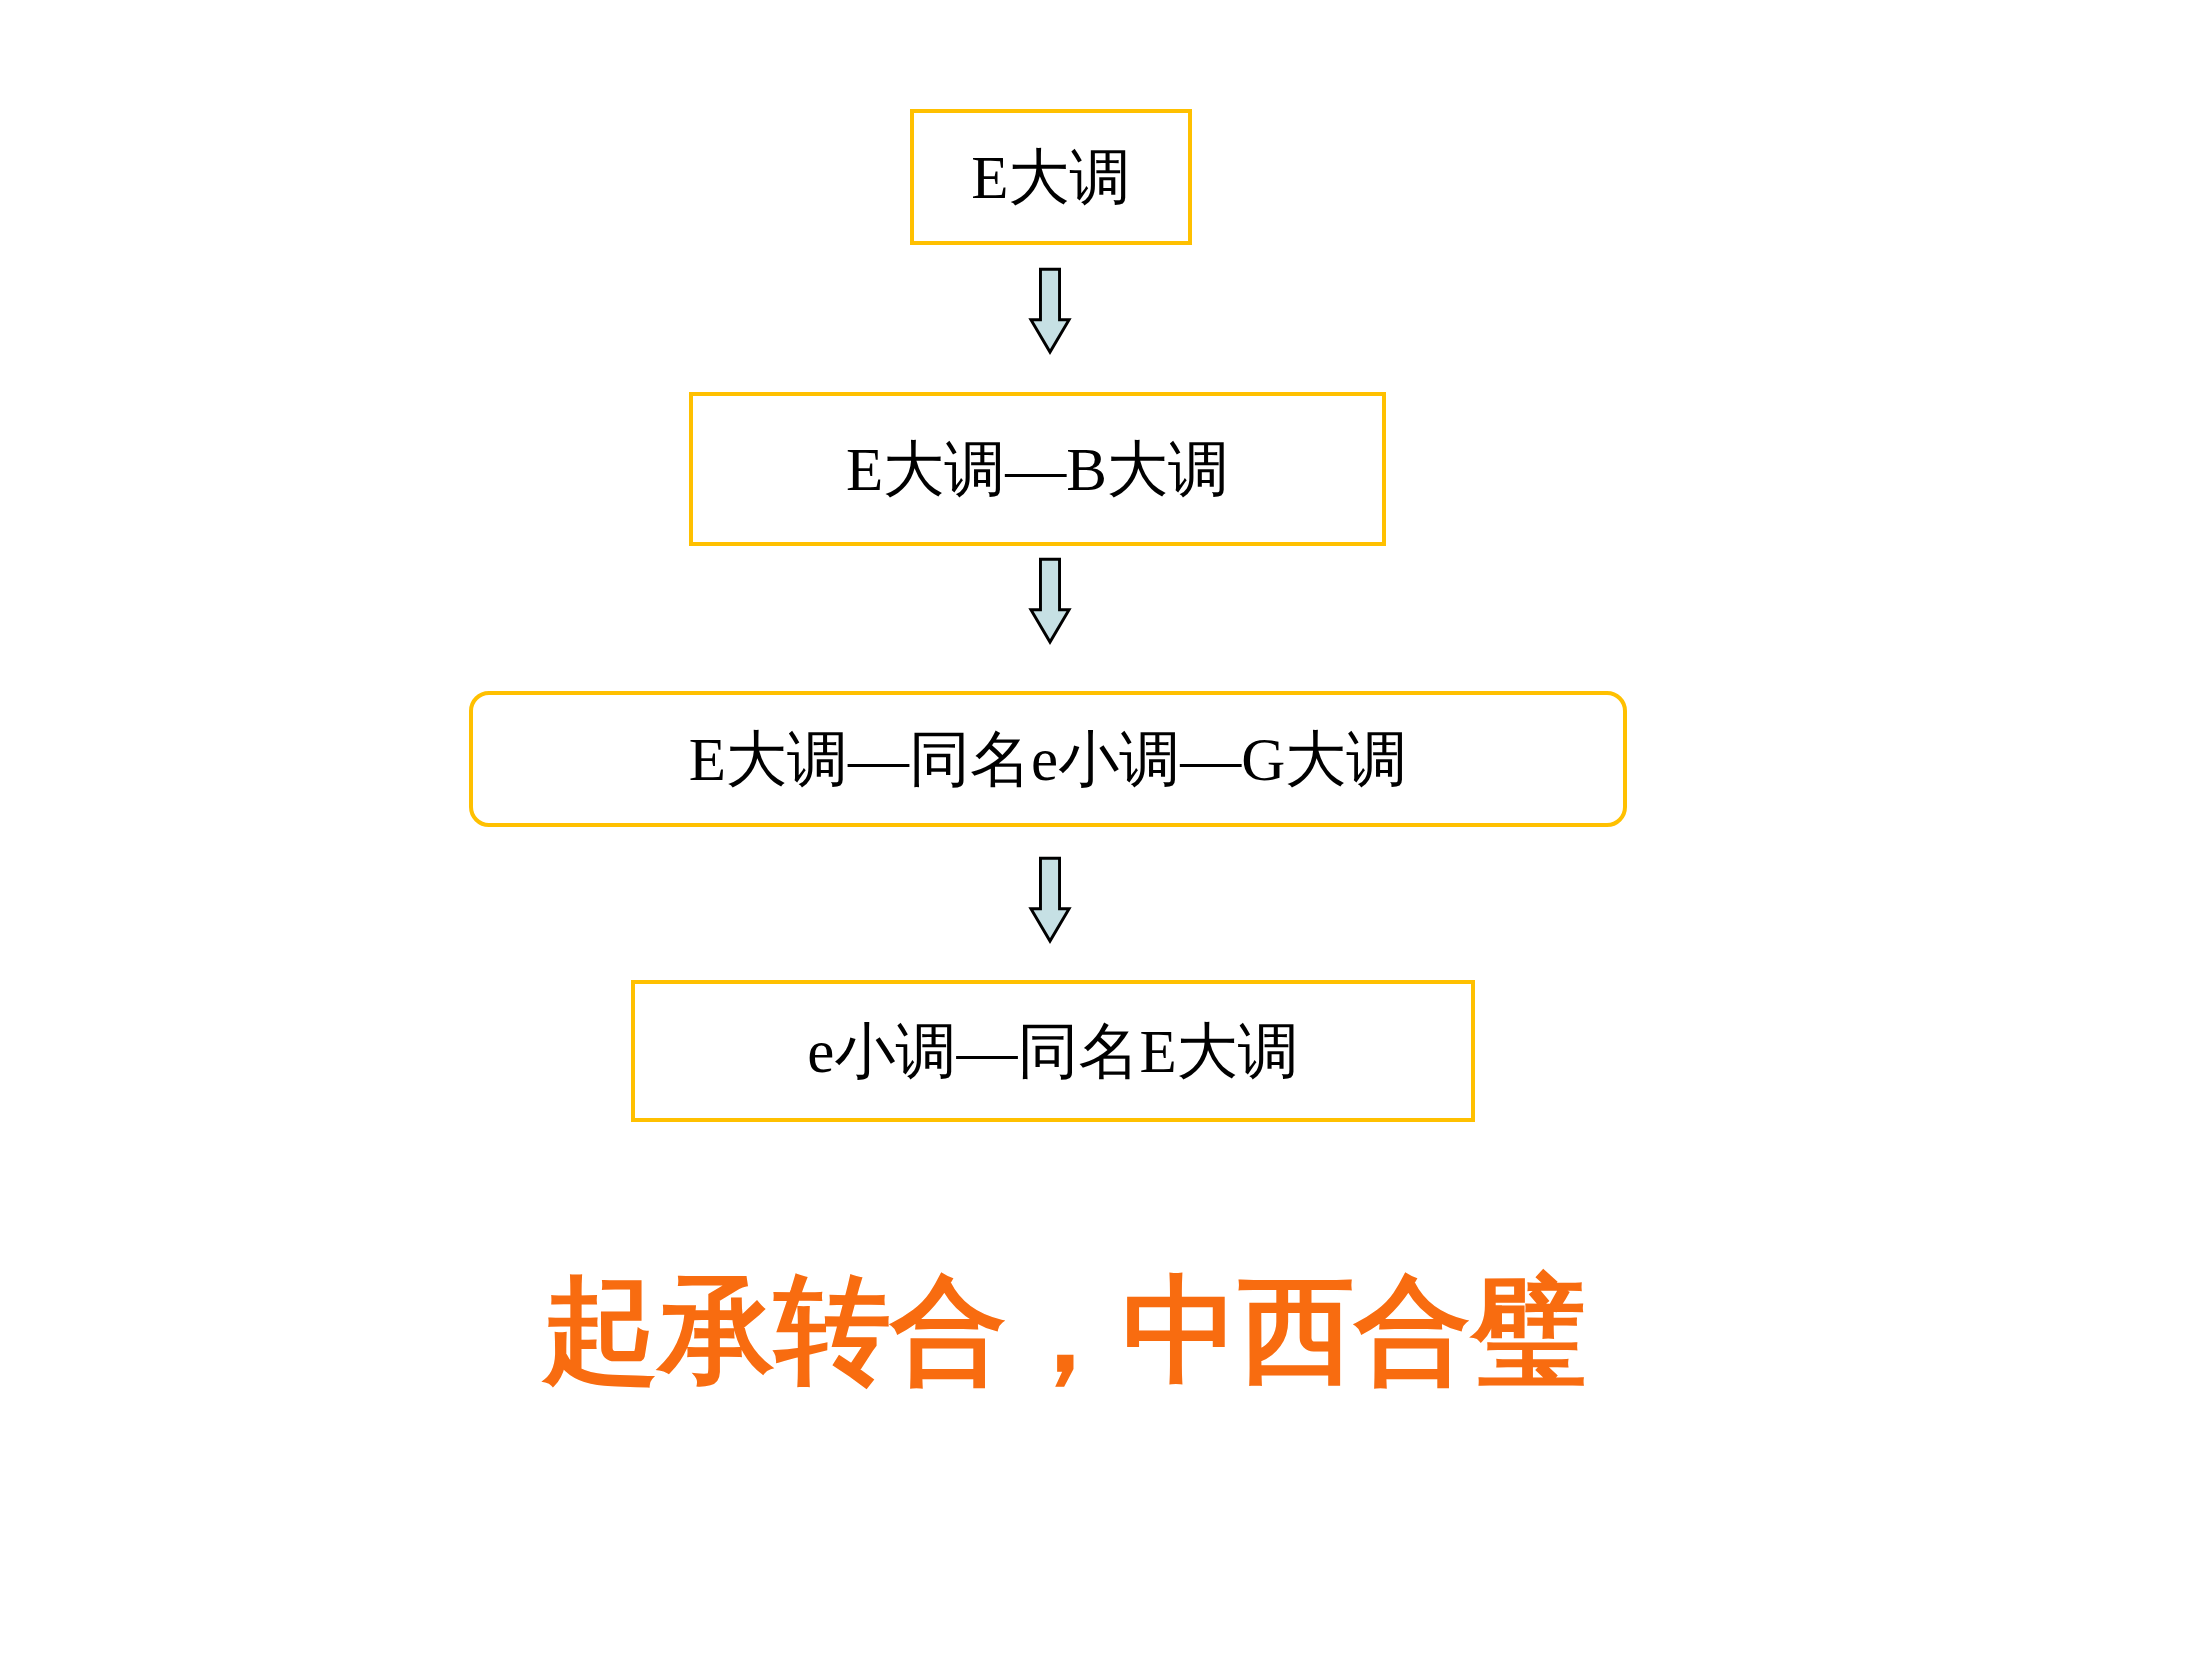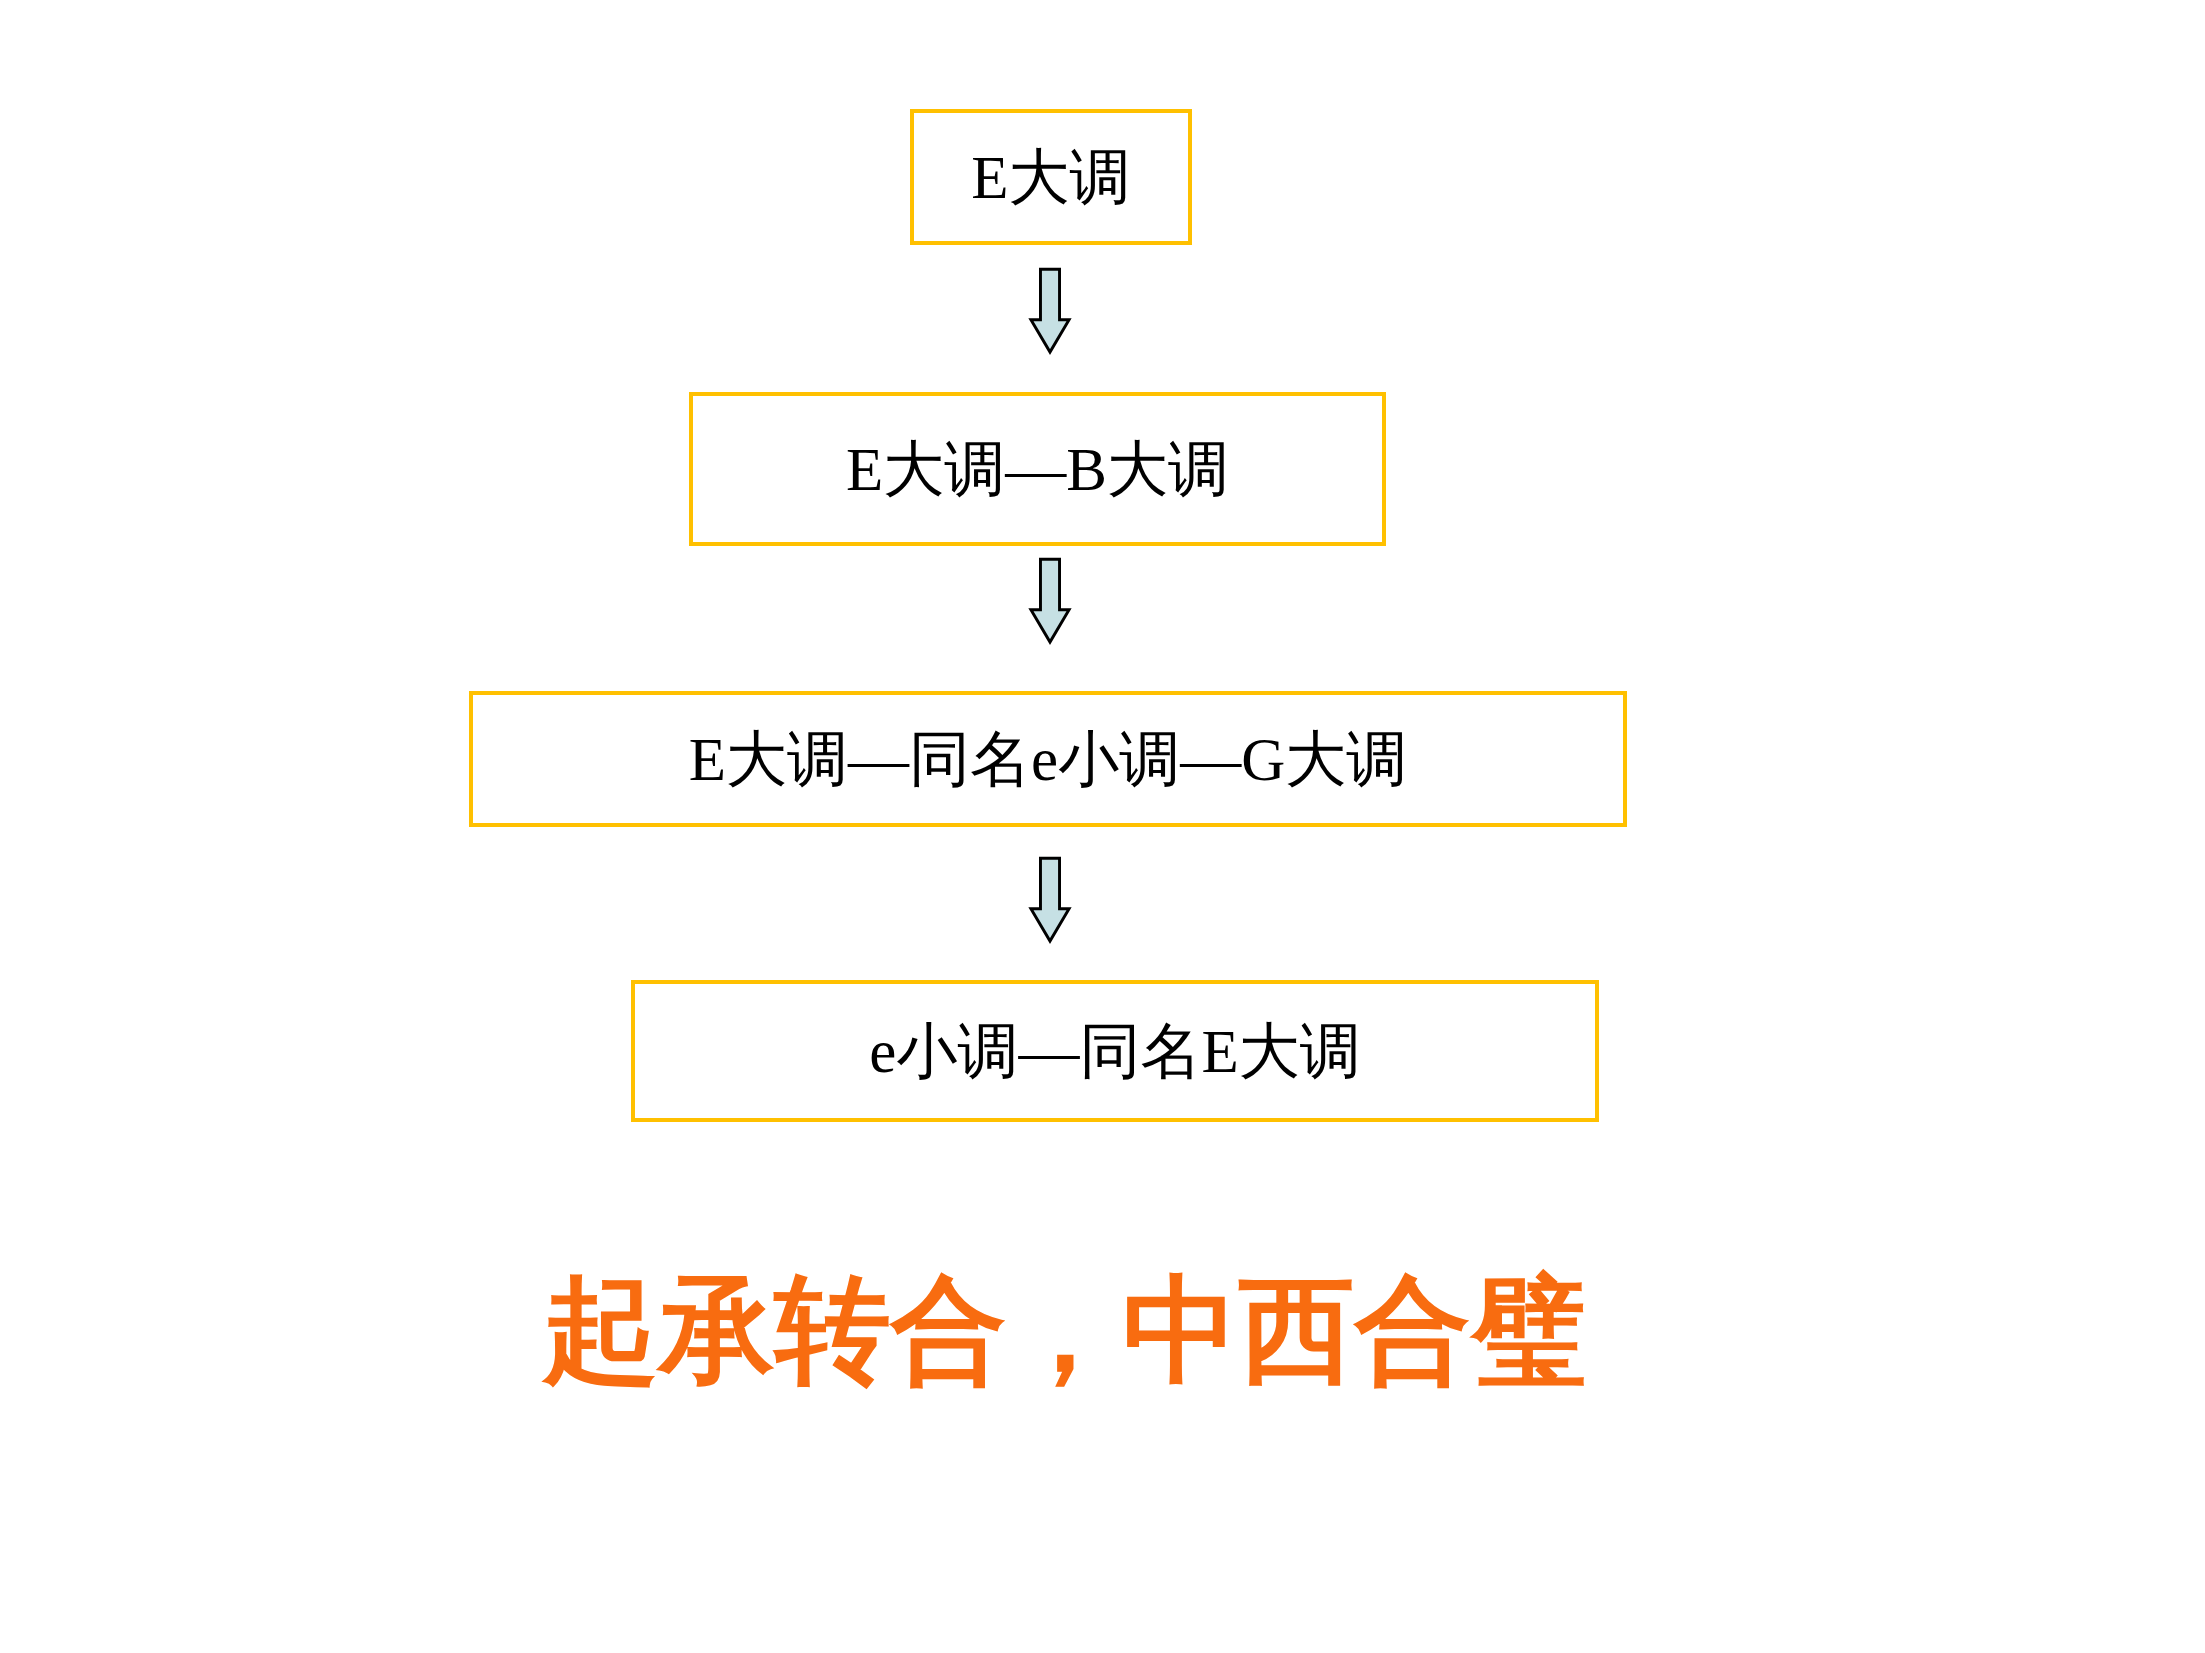--- a/index.html
+++ b/index.html
@@ -28,22 +28,22 @@
     display:flex;
     align-items:center;
     justify-content:center;
     color:var(--text-color);
     font-size:61px;
     line-height:1;
     white-space:nowrap;
   }
   .node-1{left:910px;top:109px;width:282px;height:136px;}
   .node-2{left:689px;top:392px;width:697px;height:154px;}
-  .node-3{left:469px;top:691px;width:1158px;height:136px;}
-  .node-4{left:631px;top:980px;width:968px;height:142px;}
+  .node-3{left:469px;top:691px;width:1158px;height:136px;border-radius:20px;}
+  .node-4{left:631px;top:980px;width:844px;height:142px;}
   .down-arrow{
     position:absolute;
     left:1028px;
     width:44px;
     height:90px;
   }
   .arrow-1{top:266px;}
   .arrow-2{top:556px;}
   .arrow-3{top:855px;}
   .caption{

